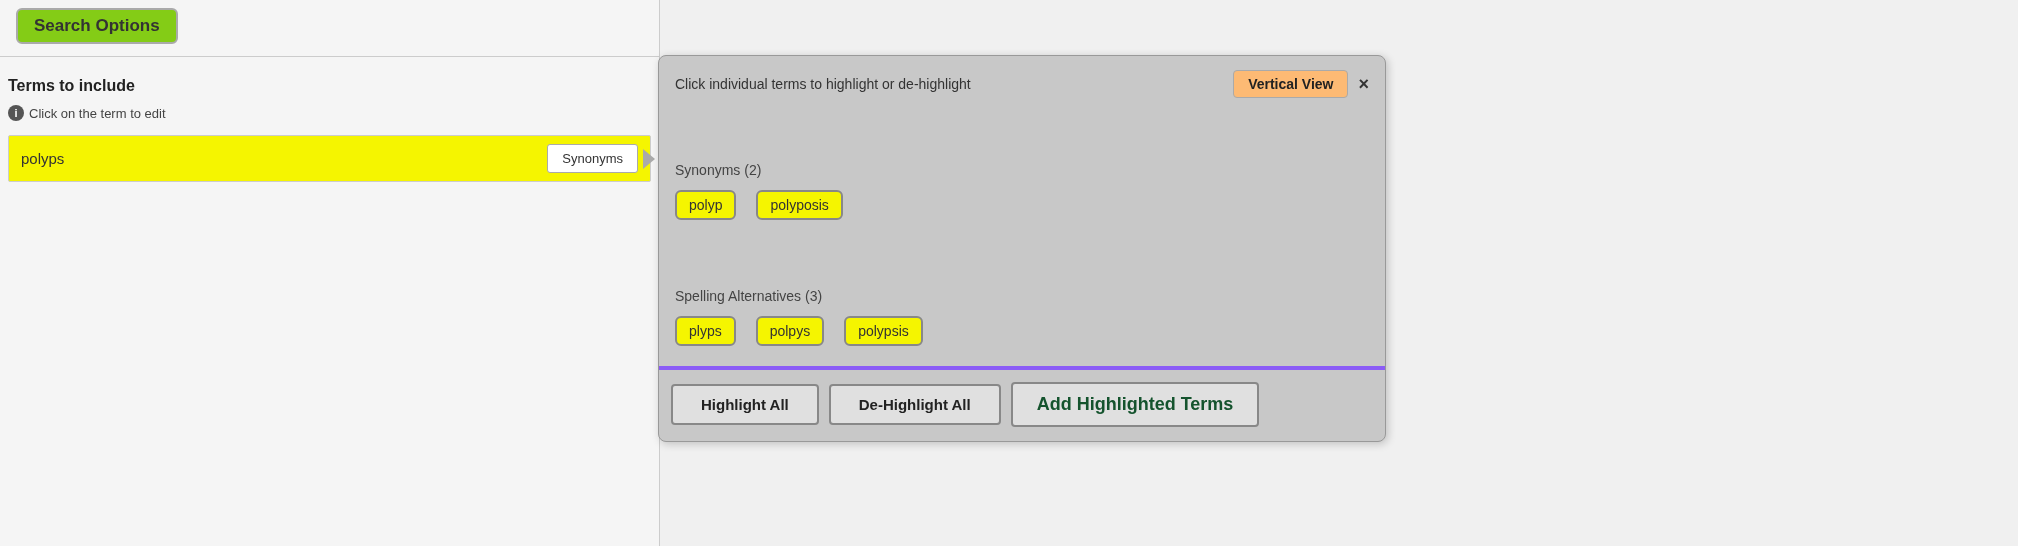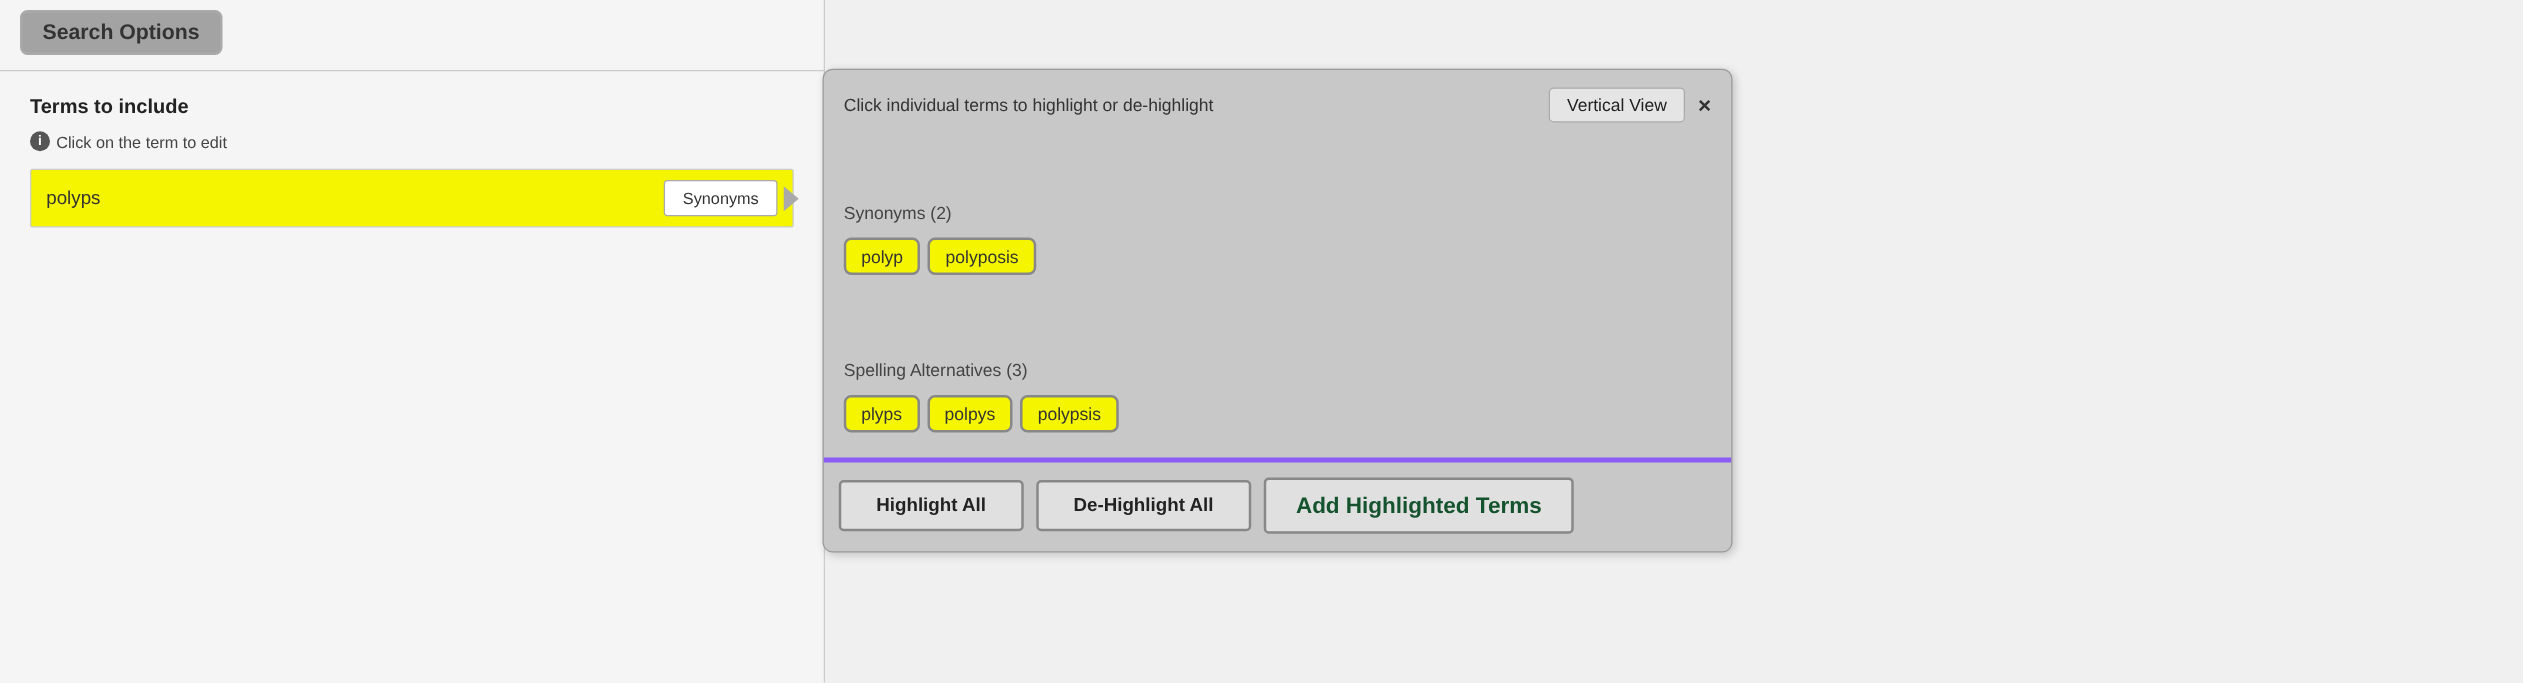--- a/index.html
+++ b/index.html
@@ -21,38 +21,38 @@
       width: 660px;
       height: 546px;
       background: #f5f5f5;
       border-right: 1px solid #ccc;
     }
 
     .search-options-btn {
       display: inline-block;
       margin: 8px 16px;
       padding: 6px 16px;
-      background: #a3a3a3;
+      background: #84cc16;
       border: 2px solid #aaa;
       border-radius: 6px;
       font-size: 17px;
       font-weight: bold;
       color: #333;
       cursor: pointer;
     }
 
     .divider-line {
       width: 100%;
       height: 1px;
       background: #ccc;
       margin-top: 4px;
     }
 
     .terms-section {
-      padding: 20px 24px;
+      padding: 20px 8px;
     }
 
     .terms-title {
       font-size: 16px;
       font-weight: bold;
       color: #222;
       margin-bottom: 10px;
     }
 
     .click-hint {
@@ -143,25 +143,25 @@
     }
 
     .popup-header-right {
       display: flex;
       align-items: center;
       gap: 10px;
     }
 
     .vertical-view-btn {
       padding: 5px 14px;
-      background: #e5e5e5;
+      background: #fdba74;
       border: 1px solid #aaa;
       border-radius: 4px;
       font-size: 14px;
-      font-weight: normal;
+      font-weight: bold;
       cursor: pointer;
       color: #222;
     }
 
     .close-btn {
       font-size: 18px;
       color: #333;
       cursor: pointer;
       font-weight: bold;
       line-height: 1;
@@ -170,21 +170,21 @@
     .popup-section-label {
       font-size: 14px;
       color: #444;
       padding: 6px 16px 8px 16px;
       margin-top: 48px;
     }
 
     .tags-row {
       display: flex;
       flex-wrap: wrap;
-      gap: 6px;
+      gap: 20px;
       padding: 4px 16px 14px 16px;
     }
 
     .tag {
       display: inline-flex;
       align-items: center;
       padding: 5px 12px;
       background: #f5f500;
       border: 2px solid #888;
       border-radius: 6px;

